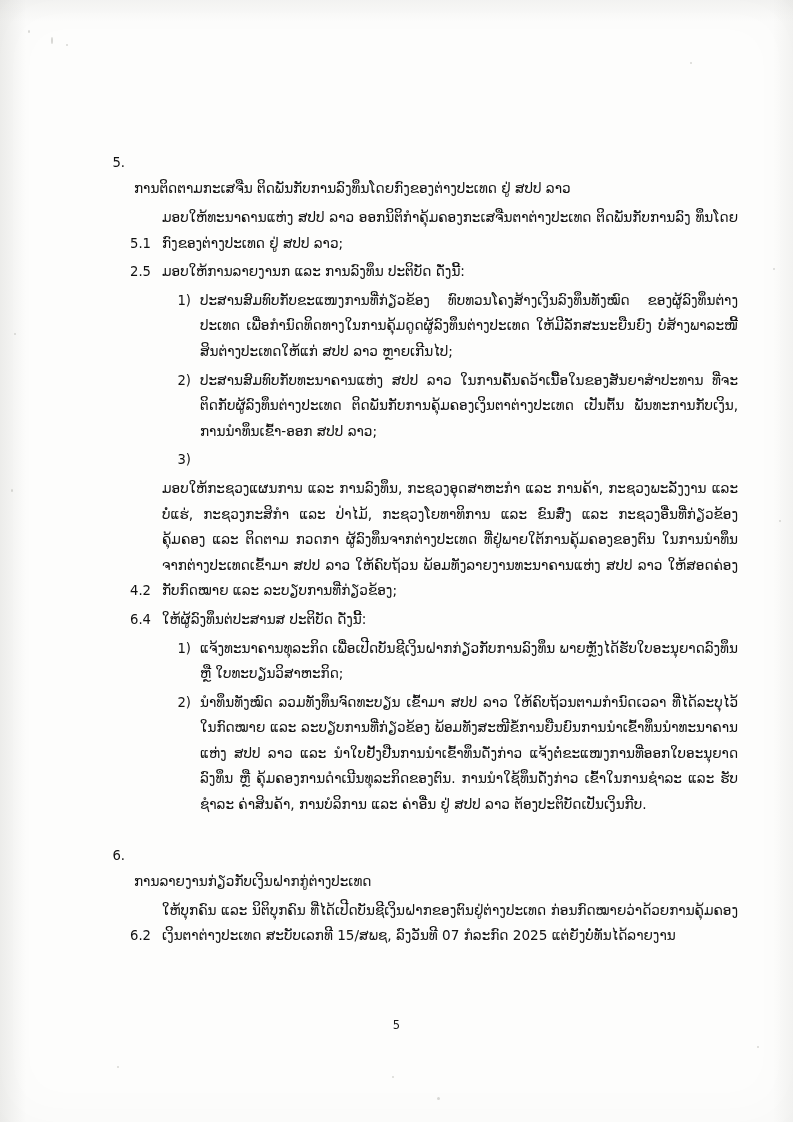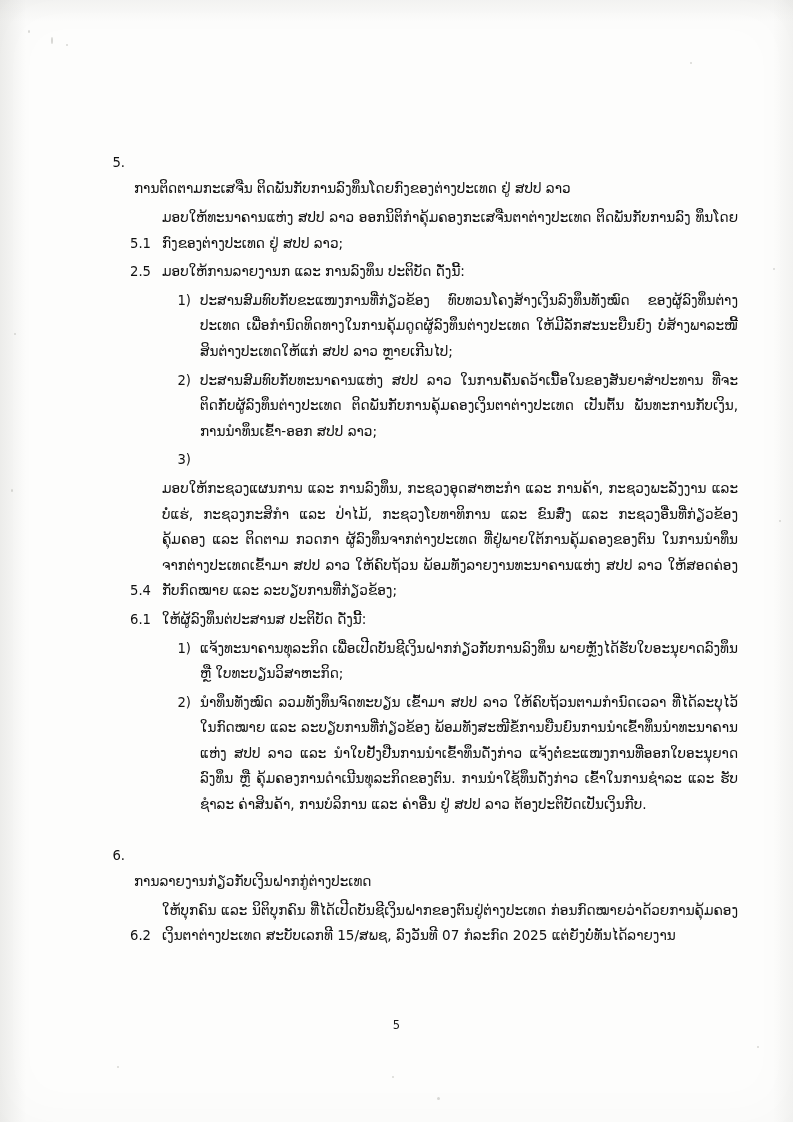--- a/index.html
+++ b/index.html
@@ -188,26 +188,26 @@
       <span class="num">2)</span>
       <span class="txt">ປະສານສົມທົບກັບທະນາຄານແຫ່ງ ສປປ ລາວ ໃນການຄົ້ນຄວ້າເນື້ອໃນຂອງສັນຍາສຳປະທານ ທີ່ຈະຕິດກັບຜູ້ລົງທຶນຕ່າງປະເທດ ຕິດພັນກັບການຄຸ້ມຄອງເງິນຕາຕ່າງປະເທດ ເປັນຕົ້ນ ພັນທະການກັບເງິນ, ການນຳທຶນເຂົ້າ-ອອກ ສປປ ລາວ;</span>
     </div>
 
     <div class="clause lvl3">
       <span class="num">3)</span>
     </div>
 
 
     <div class="clause lvl2">
-      <span class="num">5.4</span>
+      <span class="num">4.2</span>
       <span class="txt">ມອບໃຫ້ກະຊວງແຜນການ ແລະ ການລົງທຶນ, ກະຊວງອຸດສາຫະກຳ ແລະ ການຄ້າ, ກະຊວງພະລັງງານ ແລະ ບໍ່ແຮ່, ກະຊວງກະສິກຳ ແລະ ປ່າໄມ້, ກະຊວງໂຍທາທິການ ແລະ ຂົນສົ່ງ ແລະ ກະຊວງອື່ນທີ່ກ່ຽວຂ້ອງ ຄຸ້ມຄອງ ແລະ ຕິດຕາມ ກວດກາ ຜູ້ລົງທຶນຈາກຕ່າງປະເທດ ທີ່ຢູ່ພາຍໃຕ້ການຄຸ້ມຄອງຂອງຕົນ ໃນການນຳທຶນຈາກຕ່າງປະເທດເຂົ້າມາ ສປປ ລາວ ໃຫ້ຄົບຖ້ວນ ພ້ອມທັງລາຍງານທະນາຄານແຫ່ງ ສປປ ລາວ ໃຫ້ສອດຄ່ອງກັບກົດໝາຍ ແລະ ລະບຽບການທີ່ກ່ຽວຂ້ອງ;</span>
     </div>
 
     <div class="clause lvl2">
-      <span class="num">6.1</span>
+      <span class="num">6.4</span>
       <span class="txt">ໃຫ້ຜູ້ລົງທຶນຕ່ປະສານສ ປະຕິບັດ ດັ່ງນີ້:</span>
     </div>
 
     <div class="clause lvl3">
       <span class="num">1)</span>
       <span class="txt">ແຈ້ງທະນາຄານທຸລະກິດ ເພື່ອເປີດບັນຊີເງິນຝາກກ່ຽວກັບການລົງທຶນ ພາຍຫຼັງໄດ້ຮັບໃບອະນຸຍາດລົງທຶນ ຫຼື ໃບທະບຽນວິສາຫະກິດ;</span>
     </div>
 
     <div class="clause lvl3">
       <span class="num">2)</span>

